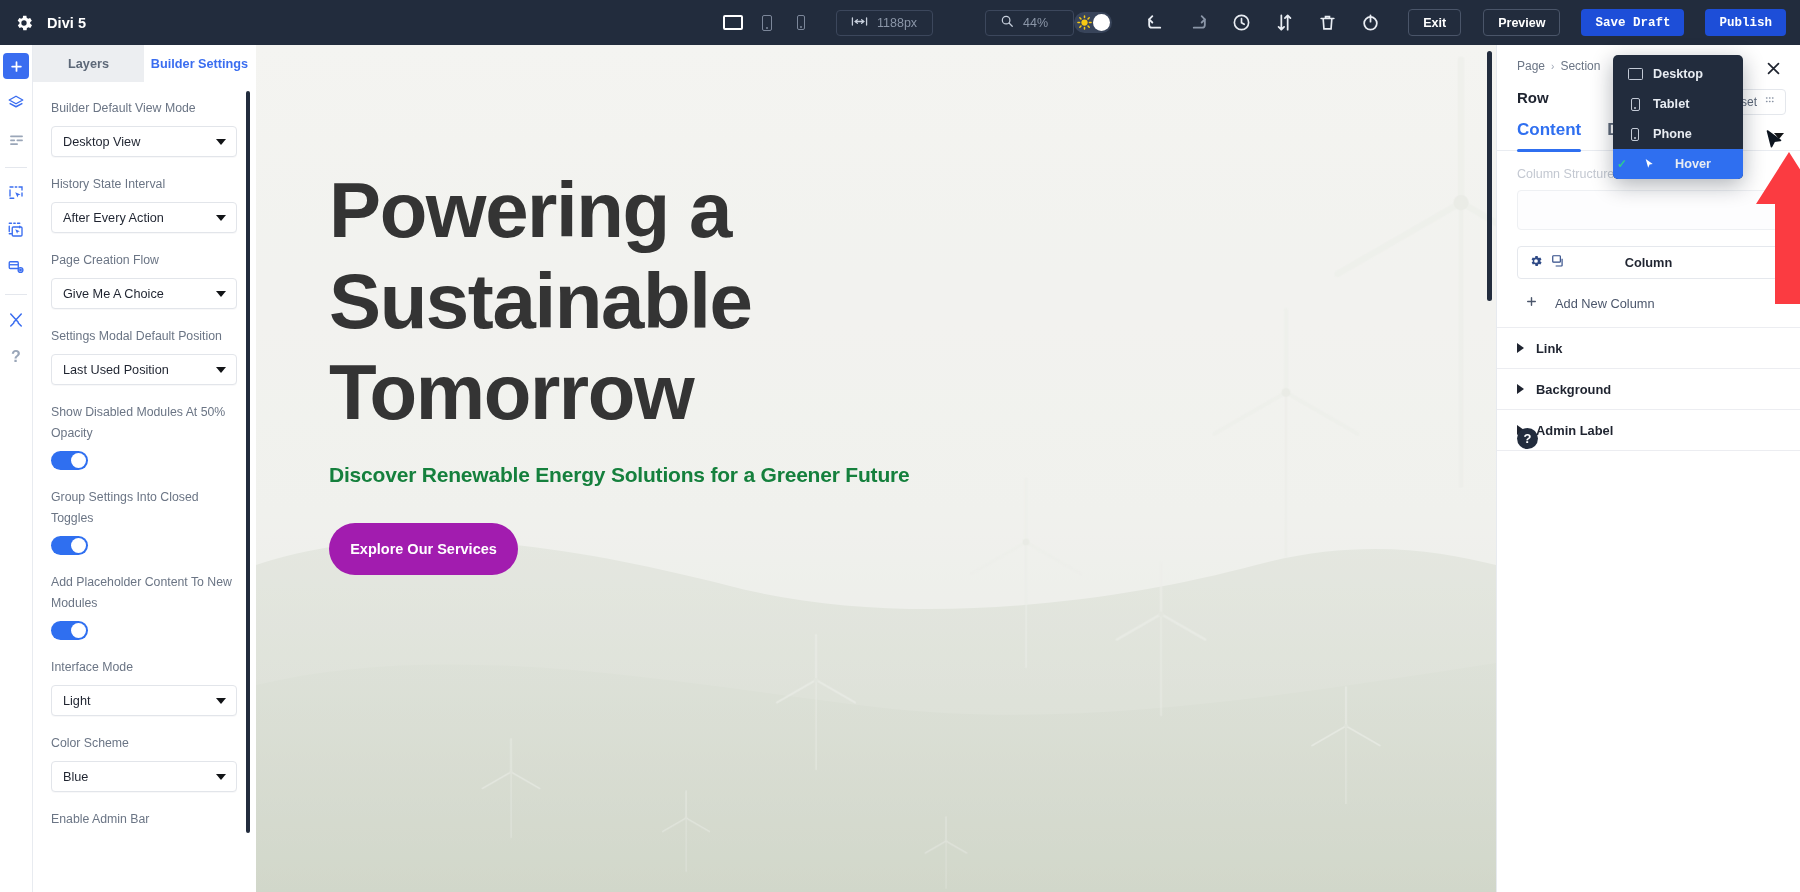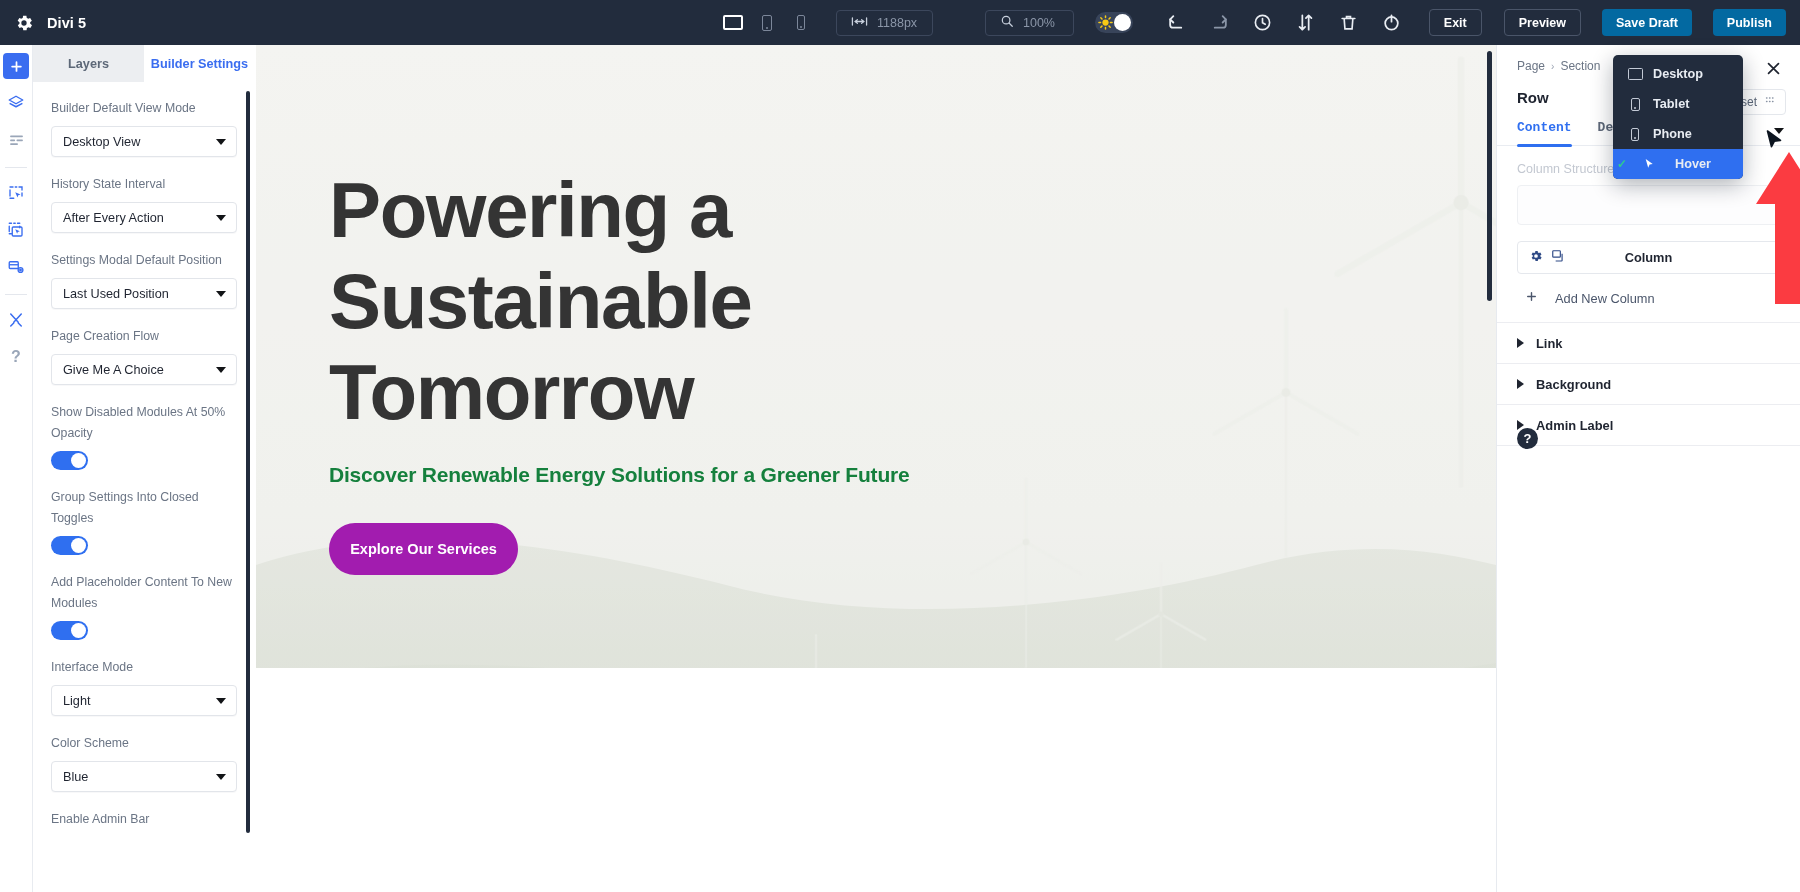--- a/index.html
+++ b/index.html
@@ -61,21 +61,21 @@
   .ic-btn {
     width: 31px; height: 30px; display: flex; align-items: center; justify-content: center;
     cursor: pointer; color: #e9edf3;
   }
   .tb-btn {
     height: 27px; border-radius: 4px; display: flex; align-items: center; justify-content: center;
     padding: 0 14px; font-size: 12.5px; font-weight: 700; color: #fff; cursor: pointer;
     white-space: nowrap;
   }
   .tb-btn.outline { border: 1px solid #4a5569; margin-left: 10px; }
-  .tb-btn.solid   { background: #0369a1; margin-left: 9px; }
+  .tb-btn.solid   { background: #1d4ed8; margin-left: 9px; font-family: Liberation Mono, monospace; }
 
   
   .rail {
     position: absolute; left: 0; top: 45px;
     width: 33px; height: 847px; background: #ffffff;
     border-right: 1px solid #e8ebf0;
     display: flex; flex-direction: column; align-items: center;
     padding-top: 8px; z-index: 30;
   }
   .rail-ic {
@@ -121,21 +121,21 @@
   }
   .toggle .knob { position: absolute; right: 2px; top: 2px; width: 15px; height: 15px; border-radius: 50%; background: #fff; }
   .lscroll {
     position: absolute; right: 5px; top: 46px; width: 4px; height: 742px;
     background: #222c3d; border-radius: 3px;
   }
 
   
   .canvas {
     position: absolute; left: 256px; top: 45px;
-    width: 1240px; height: 623px;
+    width: 1240px; height: 847px;
     background: #f1f1ee;
     overflow: hidden;
   }
   .hero-bg { position: absolute; inset: 0; }
   .hero-inner { position: absolute; left: 0; top: 0; width: 100%; height: 100%; }
   .hero-title {
     position: absolute; left: 73px; top: 120px; width: 640px;
     font-size: 78px; line-height: 91px; font-weight: 700; color: #343434;
     letter-spacing: -1.4px;
   }
@@ -174,22 +174,22 @@
     position: absolute; right: 14px; top: 44px; height: 26px;
     border: 1px solid #e4e7ec; border-radius: 4px; background: #fff;
     display: flex; align-items: center; gap: 7px; padding: 0 9px;
     font-size: 12px; color: #5c6778; cursor: pointer;
   }
   .rp-tabs {
     display: flex; gap: 26px; padding: 0 20px; margin-top: 14px;
     border-bottom: 1px solid #e9ecf1; position: relative;
   }
   .rp-tab {
-    font-size: 13px; font-weight: 700; color: #5d6878; padding-bottom: 10px;
-    cursor: pointer; position: relative; font-family: Liberation Mono, monospace;
+    font-size: 17px; font-weight: 700; color: #5d6878; padding-bottom: 10px;
+    cursor: pointer; position: relative;
   }
   .rp-tab.active { color: #2f6ff0; }
   .rp-tab.active:after {
     content: ""; position: absolute; left: 0; right: 0; bottom: -1.5px;
     height: 3px; background: #2f6ff0; border-radius: 2px;
   }
   .rp-tab-ctrl {
     position: absolute; right: 16px; bottom: 11px;
     display: flex; align-items: center; gap: 14px;
   }
@@ -294,21 +294,21 @@
       <span>1188px</span>
     </div>
 
     <div class="pill zoom-pill">
       <span>
         <svg viewBox="0 0 24 24" width="14" height="14" fill="none" stroke="#c8d0dd" stroke-width="2.1" stroke-linecap="round">
           <circle cx="10.5" cy="10.5" r="6.5"></circle>
             <path d="M15.5 15.5L21 21"></path>
         </svg>
       </span>
-      <span>100%</span>
+      <span>44%</span>
     </div>
   </div>
 
   <div class="tb-right">
     <div class="sun-toggle">
       <span class="sunicon">
         <svg viewBox="0 0 24 24" width="15" height="15" fill="#f6c915">
           <circle cx="12" cy="12" r="5"></circle>
           <g stroke="#f6c915" stroke-width="2.4" stroke-linecap="round">
             <path d="M12 1.5v2.6M12 19.9v2.6M1.5 12h2.6M19.9 12h2.6M4.5 4.5l1.9 1.9M17.6 17.6l1.9 1.9M19.5 4.5l-1.9 1.9M6.4 17.6l-1.9 1.9"></path>
@@ -430,31 +430,31 @@
 
     <div class="fld">
       <div class="flabel">History State Interval</div>
       <div class="select">
         <span>After Every Action</span>
         <span class="caret"></span>
       </div>
     </div>
 
     <div class="fld">
+      <div class="flabel">Page Creation Flow</div>
+      <div class="select">
+        <span>Give Me A Choice</span>
+        <span class="caret"></span>
+      </div>
+    </div>
+
+    <div class="fld">
       <div class="flabel">Settings Modal Default Position</div>
       <div class="select">
         <span>Last Used Position</span>
-        <span class="caret"></span>
-      </div>
-    </div>
-
-    <div class="fld">
-      <div class="flabel">Page Creation Flow</div>
-      <div class="select">
-        <span>Give Me A Choice</span>
         <span class="caret"></span>
       </div>
     </div>
 
     <div class="fld">
       <div class="flabel">Show Disabled Modules At 50% Opacity</div>
       <div class="toggle">
           <span class="knob"></span>
         </div>
     </div>

